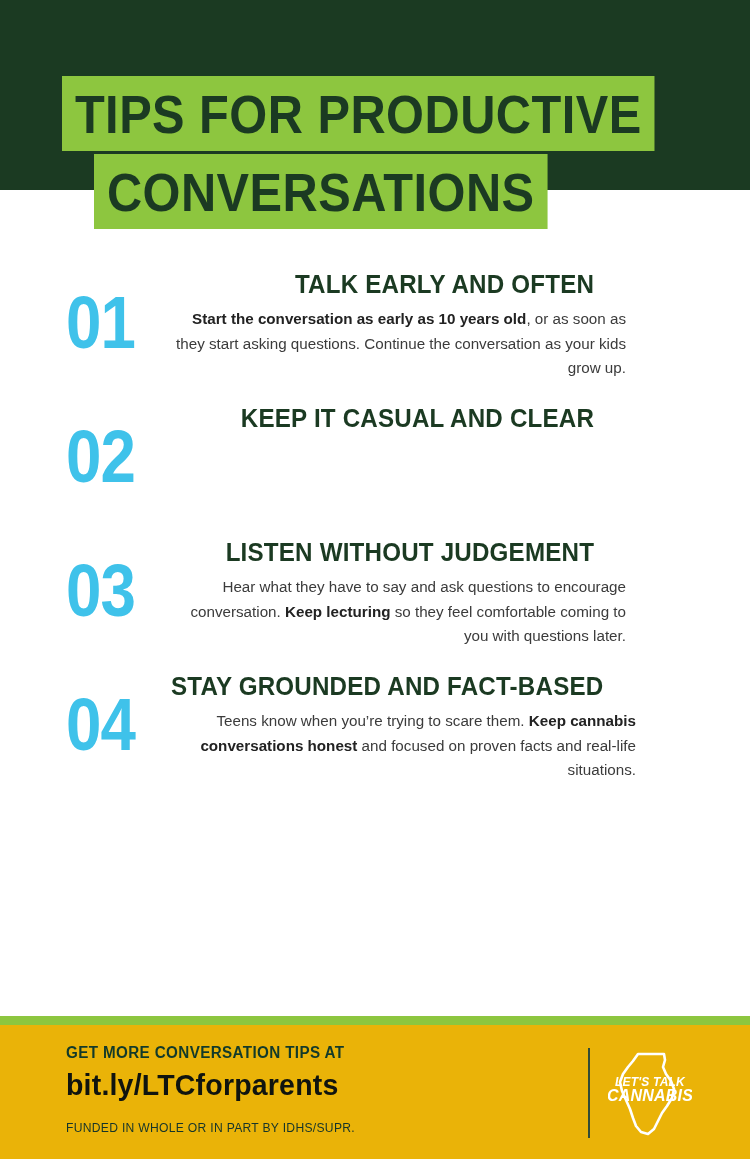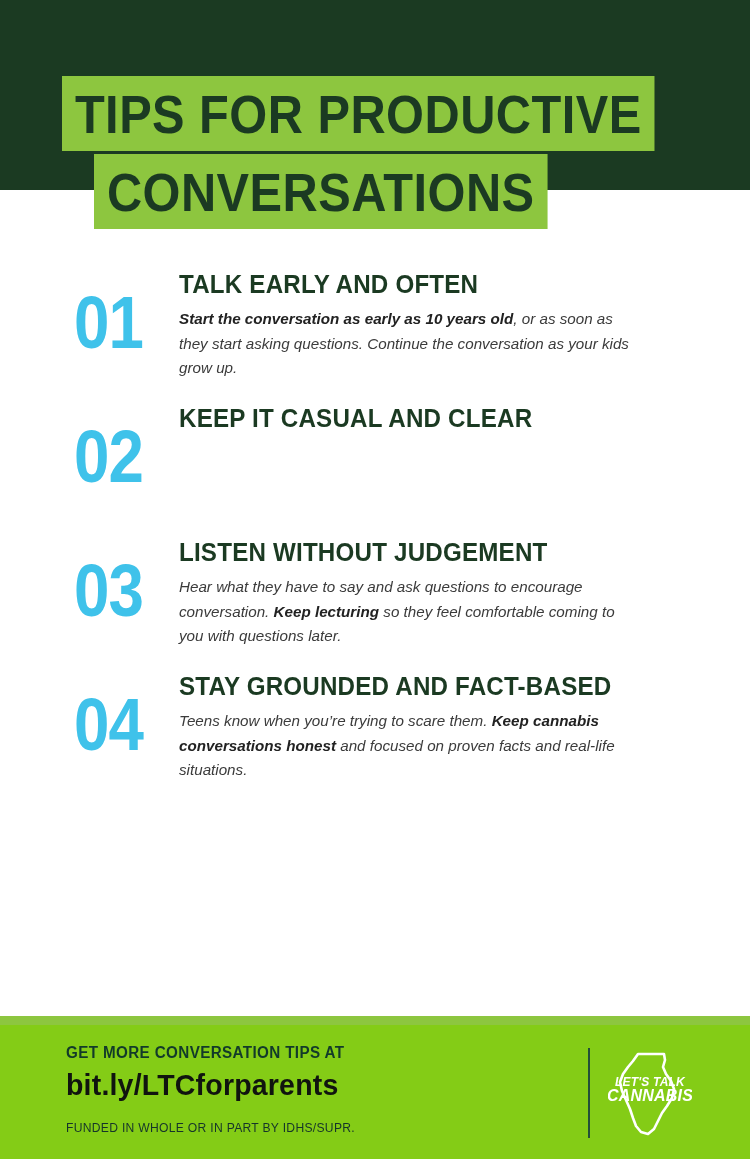--- a/index.html
+++ b/index.html
@@ -52,21 +52,21 @@
   .title-row2 {
     position: absolute;
     left: 62px;
     top: 154px;
     padding-left: 32px;
   }
 
   
   .tips {
     position: absolute;
-    left: 12px;
+    left: 4px;
     top: 268px;
     width: 682px;
   }
   .tip {
     position: relative;
     display: flex;
     align-items: flex-start;
     padding: 0 60px 0 62px;
     margin-bottom: 16px;
     min-height: 118px;
@@ -80,41 +80,41 @@
     line-height: 1;
     letter-spacing: -1px;
     padding-top: 18px;
     transform: scaleX(0.86);
     transform-origin: left top;
     user-select: none;
   }
   .tip-body {
     flex: 1 1 auto;
     padding-top: 2px;
+    text-align: right;
   }
   .tip-head {
     color: #1b3a22;
     font-family: "Liberation Sans Narrow", "Liberation Sans", sans-serif;
     font-weight: 700;
     font-size: 26px;
     line-height: 1.08;
     letter-spacing: 0.2px;
     margin: 0 0 9px 0;
     transform: scaleX(0.93);
     transform-origin: left center;
     white-space: nowrap;
   }
   .tip-text {
     color: #3b3b3b;
     font-family: "Liberation Sans", sans-serif;
     font-size: 15.2px;
     line-height: 1.62;
     margin: 0;
     max-width: 510px;
-    font-style: italic;
   }
   .tip-text b {
     color: #222222;
     font-weight: 700;
   }
 
   
   .footer-stripe {
     position: absolute;
     left: 0;
@@ -122,21 +122,21 @@
     width: 750px;
     height: 9px;
     background: #8dc63f;
   }
   .footer {
     position: absolute;
     left: 0;
     top: 1025px;
     width: 750px;
     height: 134px;
-    background: #84cc16;
+    background: #eab308;
   }
   .footer-text {
     position: absolute;
     left: 66px;
     top: 20px;
   }
   .footer-kicker {
     color: #123a2a;
     font-family: "Liberation Sans Narrow", "Liberation Sans", sans-serif;
     font-weight: 700;

